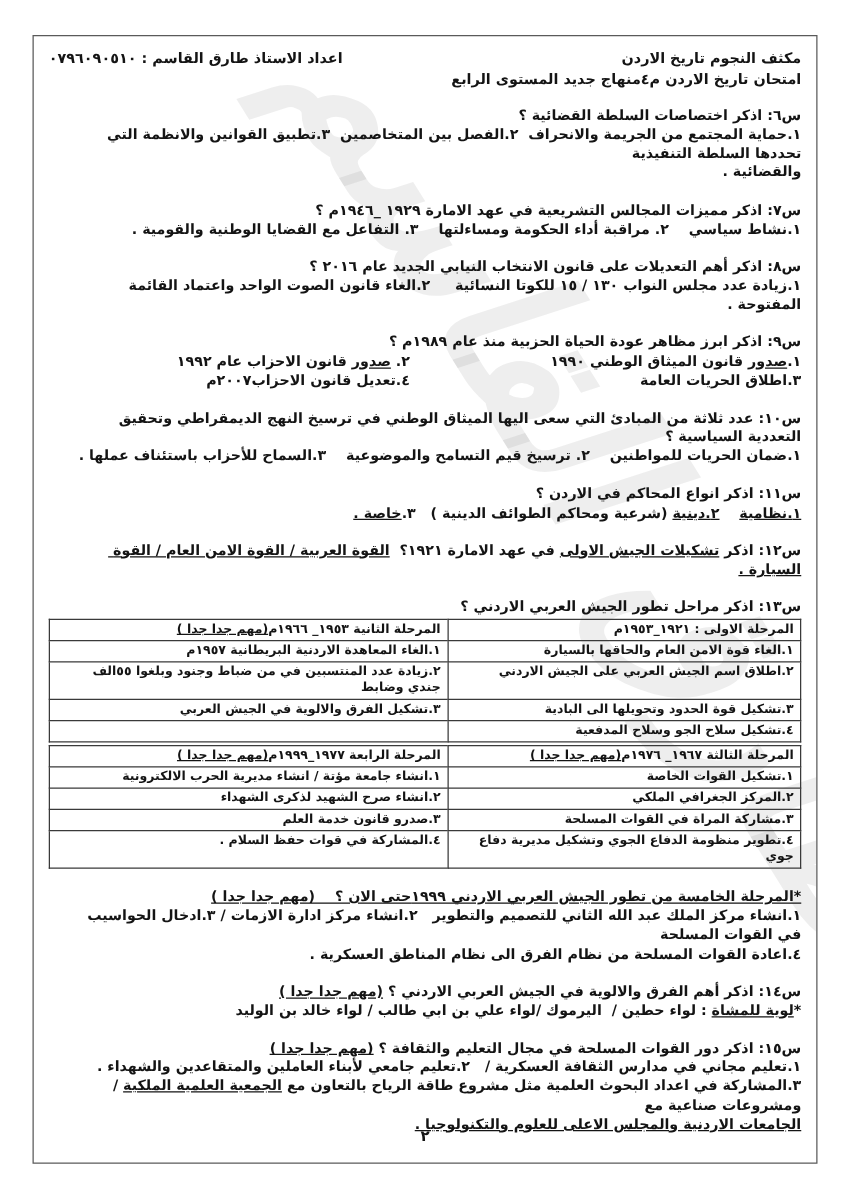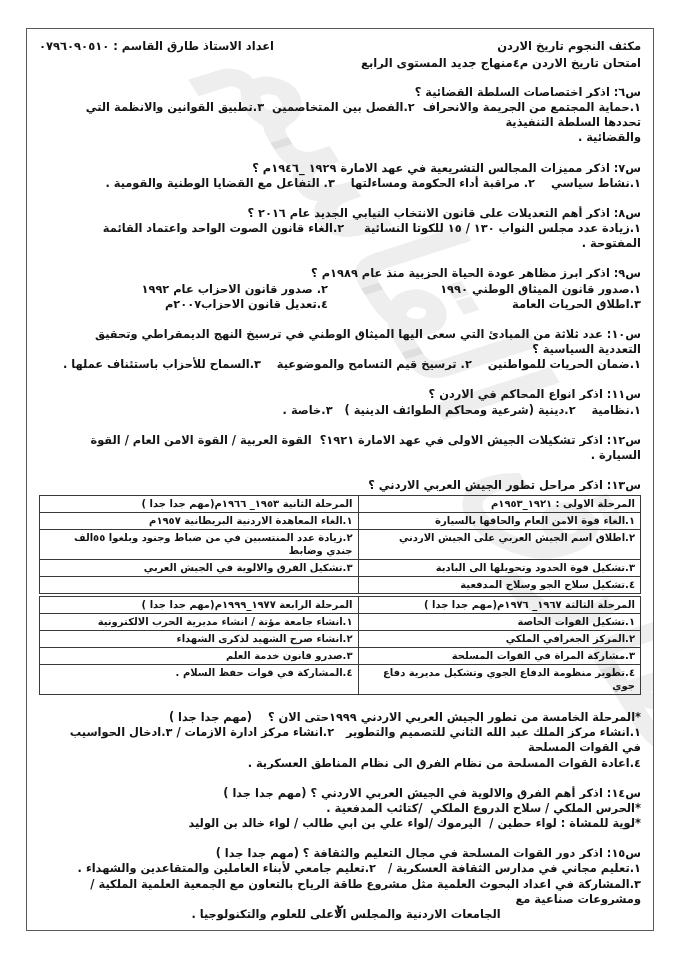--- a/index.html
+++ b/index.html
@@ -25,32 +25,32 @@
     pointer-events:none; white-space:nowrap; z-index:0;
     letter-spacing:8px;
   }
   .content{ position:relative; z-index:1; }
   .hdr-row{ display:flex; justify-content:space-between; align-items:flex-start;
     font-size:11.5px; font-weight:700; margin-top:2px; }
   .hdr-center{ text-align:right; font-size:11.5px; font-weight:700; margin-top:3px; }
   section.q{ margin-top:15px; }
   .line{ font-size:11.4px; font-weight:700; line-height:1.33; text-align:right;
     white-space:pre-wrap;margin-left:12px; }
-  .u, span.u{ }
+  .u, span.u{ text-decoration:underline; }
   .grid2{ display:grid; grid-template-columns:52% 48%; }
   .grid2 .line{ padding-left:6px; }
   table.stage{ width:100%; border-collapse:collapse; margin-top:2px; }
   table.stage td{
     border:1.1px solid #3a3a3a; font-size:10px; font-weight:700;
     padding:1px 5px 2px 5px; line-height:1.3; text-align:right;
     vertical-align:top; white-space:pre-wrap;
   }
   table.stage td.c1{ width:47%; }
   table.stage td.c2{ width:53%; } .mt-lg{ margin-top:24px; } .mt-xl{ margin-top:17px; }
-  .center-line{ text-align:center; }
+  .center-line{ text-align:right; }
   .page-num{
     position:absolute; bottom:14px; left:0; right:0; text-align:center;
     font-size:12px; font-weight:700; z-index:1;
   }
 </style>
 </head>
 <body>
 
 <div class="frame">
   <div class="watermark">طارق القاسم</div>
@@ -159,21 +159,20 @@
     </section>
 
     <section class="q mt-xl">
       <div class="line"><span class="u">*المرحلة الخامسة من تطور الجيش العربي الاردني ١٩٩٩حتى الان ؟    (مهم جدا جدا )</span></div>
       <div class="line"><span>١.انشاء مركز الملك عبد الله الثاني للتصميم والتطوير   ٢.انشاء مركز ادارة الازمات / ٣.ادخال الحواسيب في القوات المسلحة</span></div>
       <div class="line"><span>٤.اعادة القوات المسلحة من نظام الفرق الى نظام المناطق العسكرية .</span></div>
     </section>
 
     <section class="q mt-xl">
       <div class="line"><span>س١٤: اذكر أهم الفرق والالوية في الجيش العربي الاردني ؟ </span><span class="u">(مهم جدا جدا )</span></div>
-      <div class="line"><span>*</span><span class="u">الحرس الملكي</span><span> / سلاح الدروع الملكي  /كتائب المدفعية .</span></div>
       <div class="line"><span>*</span><span class="u">لوية للمشاة</span><span> : لواء حطين /  اليرموك /لواء علي بن ابي طالب / لواء خالد بن الوليد</span></div>
     </section>
 
     <section class="q mt-xl">
       <div class="line"><span>س١٥: اذكر دور القوات المسلحة في مجال التعليم والثقافة ؟ </span><span class="u">(مهم جدا جدا )</span></div>
       <div class="line"><span>١.تعليم مجاني في مدارس الثقافة العسكرية /   ٢.تعليم جامعي لأبناء العاملين والمتقاعدين والشهداء .</span></div>
       <div class="line"><span>٣.المشاركة في اعداد البحوث العلمية مثل مشروع طاقة الرياح بالتعاون مع </span><span class="u">الجمعية العلمية الملكية</span><span> /ومشروعات صناعية مع</span></div>
       <div class="line center-line"><span class="u">الجامعات الاردنية والمجلس الاعلى للعلوم والتكنولوجيا .</span></div>
     </section>
 

